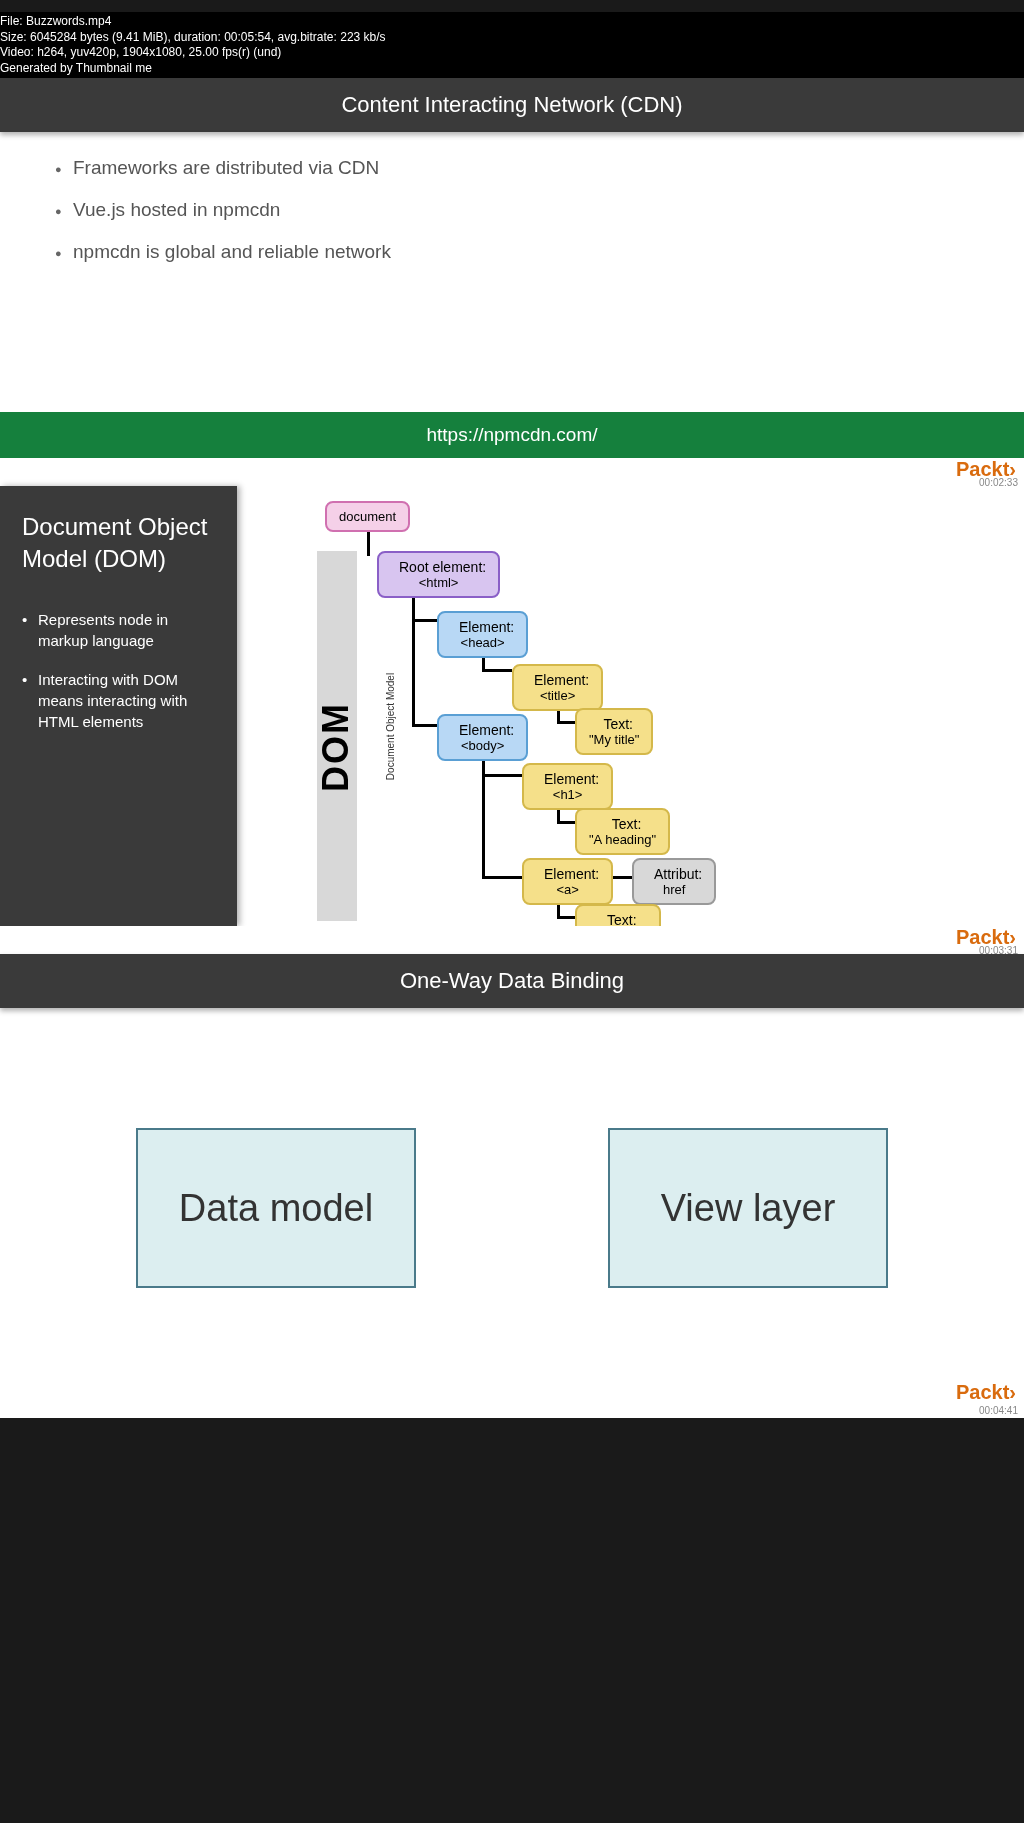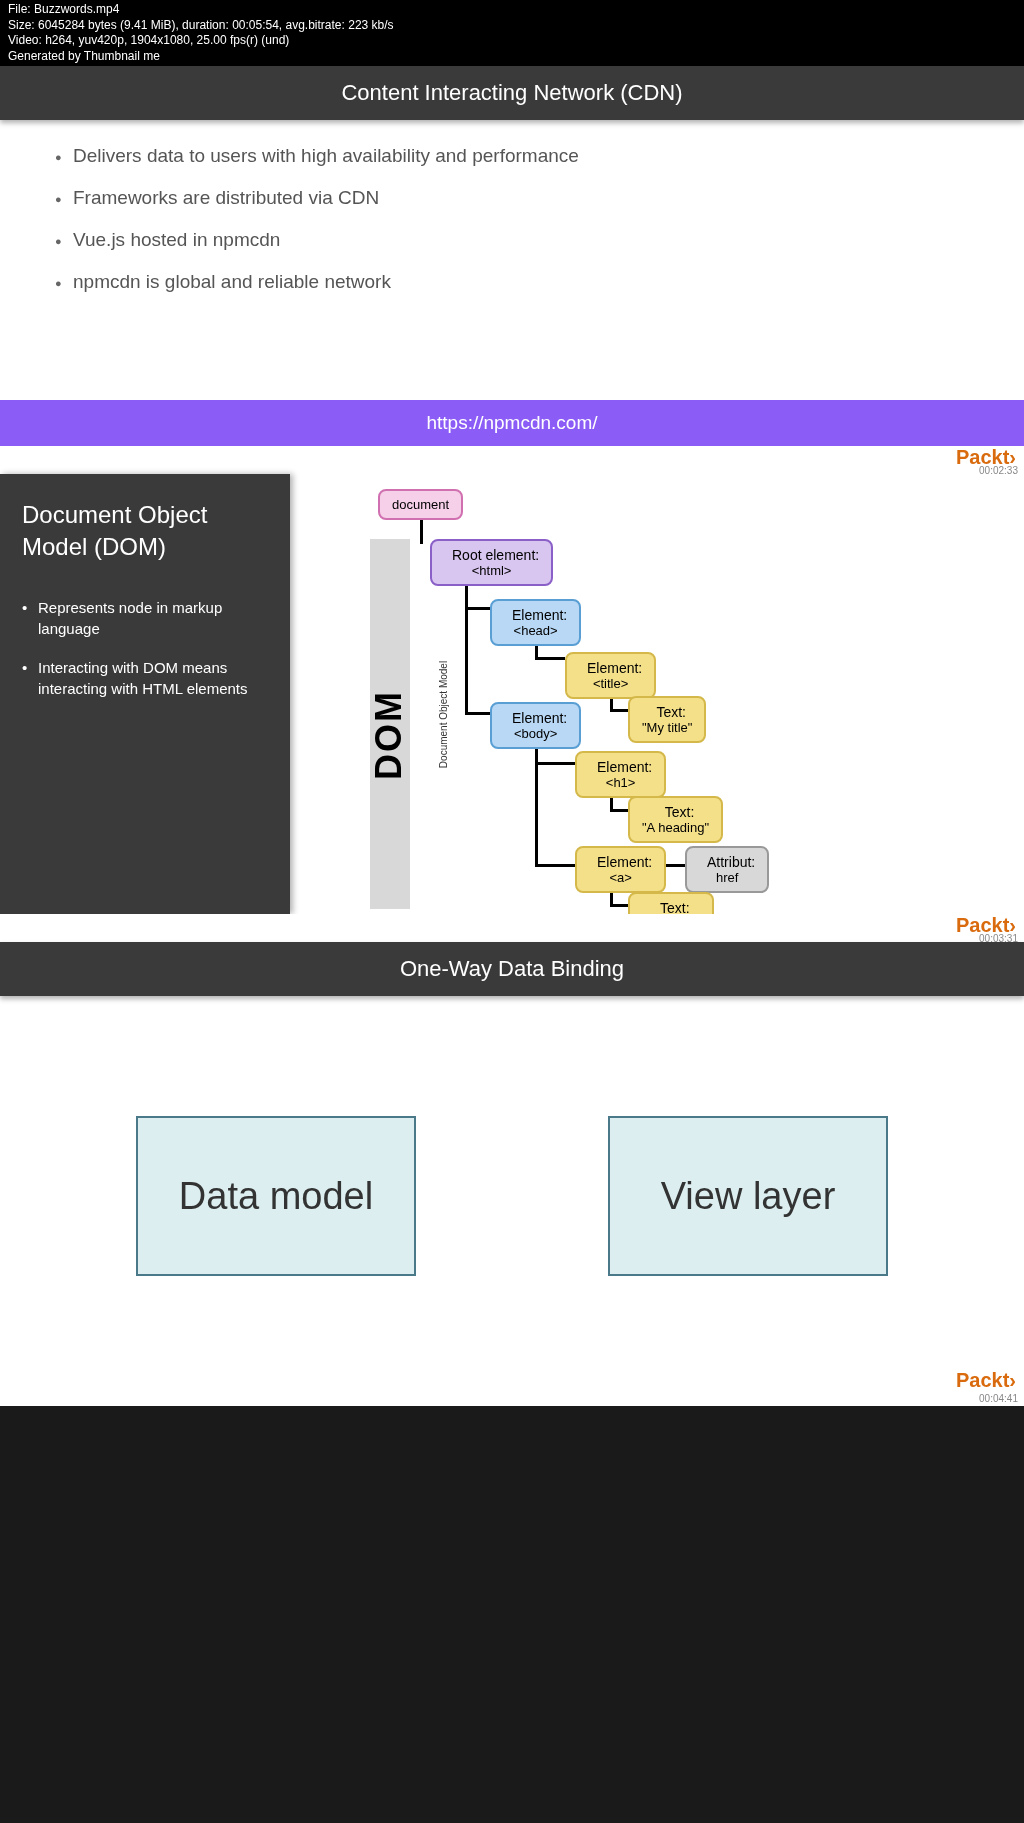--- a/index.html
+++ b/index.html
@@ -1,33 +1,33 @@
 <!DOCTYPE html>
 <html><head>
 <meta charset="utf-8">
 <style>
 * { margin: 0; padding: 0; box-sizing: border-box; }
 body { background: #1a1a1a; font-family: Arial, sans-serif; width: 1024px; }
-.meta-bar { background: #000; color: #fff; font-size: 12px; padding: 2px 8px; line-height: 1.3; }
+.meta-bar { background: #000; color: #fff; font-size: 12px; padding: 2px 0; line-height: 1.3; margin-top: 12px; }
 .meta-line { display: block; }
 
 .slide { background: #fff; position: relative; }
 .slide-header { background: #3a3a3a; color: #fff; text-align: center; padding: 14px 0; font-size: 22px; font-weight: normal; box-shadow: 0 3px 5px rgba(0,0,0,0.3); }
 .slide-body { padding: 25px 40px 25px 55px; min-height: 280px; }
 .bullet-list { list-style: none; }
 .bullet-list li { font-size: 19px; color: #555; margin-bottom: 20px; position: relative; padding-left: 18px; }
 .bullet-list li::before { content: "●"; position: absolute; left: 0; font-size: 11px; top: 6px; color: #666; }
 
-.orange-bar { background: #8b5cf6; color: #fff; text-align: center; padding: 12px 0; font-size: 19px; }
+.orange-bar { background: #15803d; color: #fff; text-align: center; padding: 12px 0; font-size: 19px; }
 .packt-logo { position: absolute; right: 8px; color: #d96b0e; font-weight: bold; font-size: 20px; }
 .packt-logo-row { position: relative; height: 28px; background: #fff; }
 .timestamp-corner { position: absolute; right: 6px; bottom: -2px; font-size: 10px; color: #888; }
 
 .dom-slide { display: flex; background: #fff; position: relative; }
-.dom-sidebar { background: #3a3a3a; color: #fff; width: 290px; padding: 25px 20px 25px 22px; min-height: 440px; box-shadow: 3px 0 6px rgba(0,0,0,0.3); }
+.dom-sidebar { background: #3a3a3a; color: #fff; width: 237px; padding: 25px 20px 25px 22px; min-height: 440px; box-shadow: 3px 0 6px rgba(0,0,0,0.3); }
 .dom-sidebar h2 { font-size: 24px; font-weight: normal; margin-bottom: 35px; line-height: 1.3; }
 .dom-sidebar ul { list-style: none; }
 .dom-sidebar li { font-size: 15px; margin-bottom: 18px; position: relative; padding-left: 16px; line-height: 1.4; }
 .dom-sidebar li::before { content: "•"; position: absolute; left: 0; }
 
 .dom-diagram { flex: 1; position: relative; padding: 15px; }
 .dom-vertical-bar { position: absolute; left: 80px; top: 65px; width: 40px; height: 370px; background: #d8d8d8; }
 .dom-vertical-text { position: absolute; left: 54px; top: 240px; transform: rotate(-90deg); transform-origin: center; font-size: 36px; font-weight: bold; color: #000; letter-spacing: 2px; }
 .dom-vertical-sub { position: absolute; left: 100px; top: 235px; transform: rotate(-90deg); transform-origin: center; font-size: 10px; color: #333; }
 
@@ -54,21 +54,20 @@
   <span class="meta-line">File: Buzzwords.mp4</span>
   <span class="meta-line">Size: 6045284 bytes (9.41 MiB), duration: 00:05:54, avg.bitrate: 223 kb/s</span>
   <span class="meta-line">Video: h264, yuv420p, 1904x1080, 25.00 fps(r) (und)</span>
   <span class="meta-line">Generated by Thumbnail me</span>
 </div>
 
 <div class="slide">
   <div class="slide-header">Content Interacting Network (CDN)</div>
   <div class="slide-body">
     <ul class="bullet-list">
-      <li>Delivers data to users with high availability and performance</li>
       <li>Frameworks are distributed via CDN</li>
       <li>Vue.js hosted in npmcdn</li>
       <li>npmcdn is global and reliable network</li>
     </ul>
   </div>
   <div class="orange-bar">https://npmcdn.com/</div>
   <div class="packt-logo-row">
     <span class="packt-logo">Packt›</span>
     <span class="timestamp-corner">00:02:33</span>
   </div>

